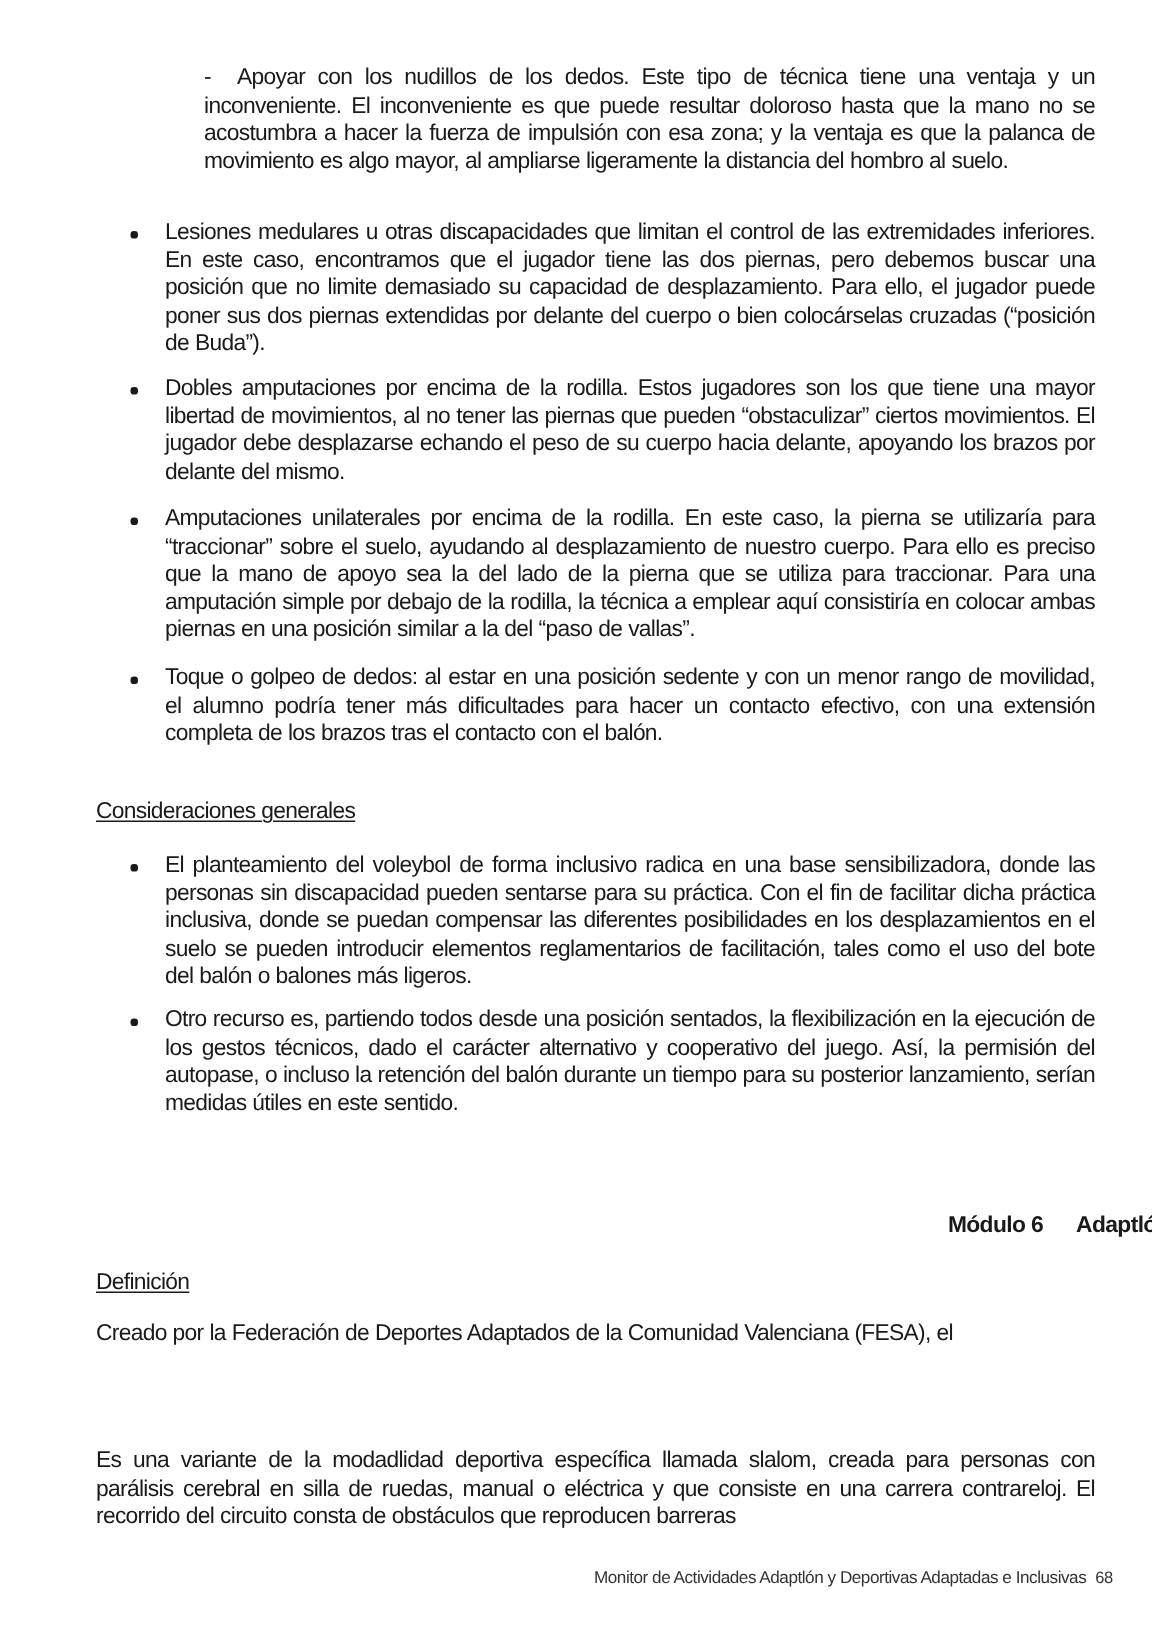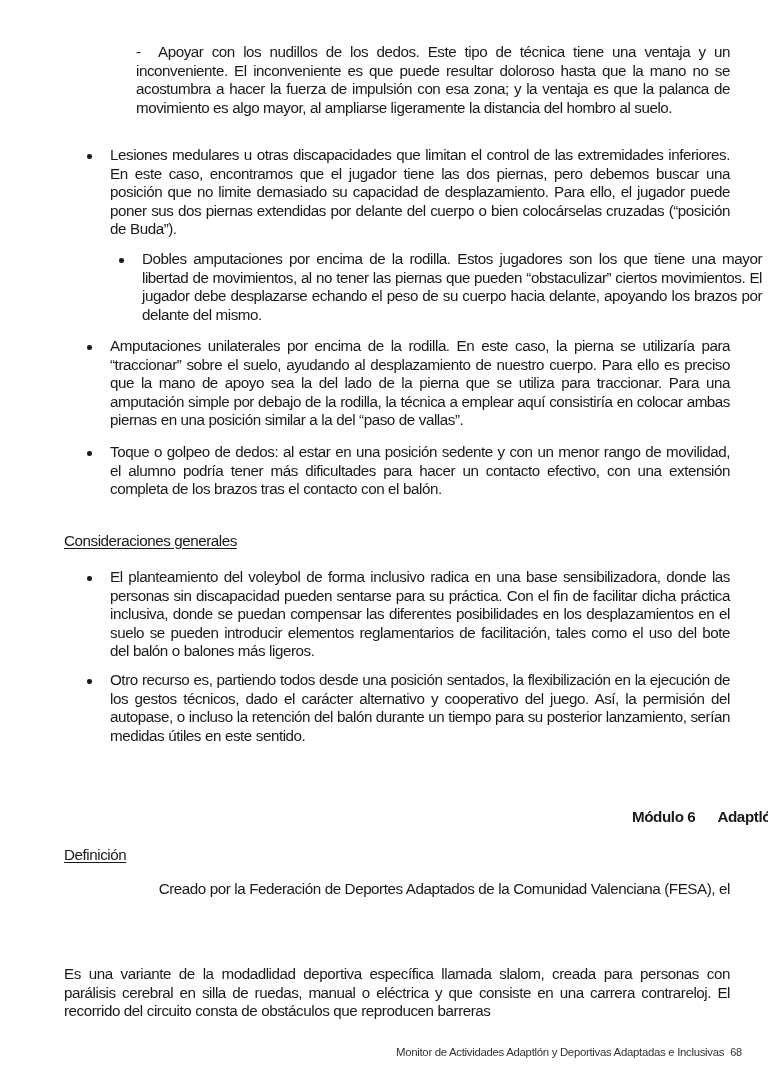--- a/index.html
+++ b/index.html
@@ -74,21 +74,21 @@
     .module-title .gap {
       display: inline-block;
       width: 22px;
     }
     .para {
       position: absolute;
       left: 52px;
       width: 666px;
     }
     .para.noj {
-      text-align: right;
+      text-align: left;
     }
     .footer {
       position: absolute;
       left: 384px;
       top: 1046px;
       font-size: 11.4px;
       letter-spacing: -0.3px;
       color: #333;
     }
     .footer .page-num {
@@ -99,21 +99,21 @@
   </style>
 </head>
 <body>
 
 <div class="page">
 
   <div class="text dash-item"><span class="dash">-</span><span>Apoyar con los nudillos de los dedos. Este tipo de técnica tiene una ventaja y un inconveniente. El inconveniente es que puede resultar doloroso hasta que la mano no se acostumbra a hacer la fuerza de impulsión con esa zona; y la ventaja es que la palanca de movimiento es algo mayor, al ampliarse ligeramente la distancia del hombro al suelo.</span></div>
 
   <div class="text bullet-item" style="top:146px;"><span>Lesiones medulares u otras discapacidades que limitan el control de las extremidades inferiores. En este caso, encontramos que el jugador tiene las dos piernas, pero debemos buscar una posición que no limite demasiado su capacidad de desplazamiento. Para ello, el jugador puede poner sus dos piernas extendidas por delante del cuerpo o bien colocárselas cruzadas (“posición de Buda”).</span></div>
 
-  <div class="text bullet-item" style="top:250px;margin-left:32px;"><span>Dobles amputaciones por encima de la rodilla. Estos jugadores son los que tiene una mayor libertad de movimientos, al no tener las piernas que pueden “obstaculizar” ciertos movimientos. El jugador debe desplazarse echando el peso de su cuerpo hacia delante, apoyando los brazos por delante del mismo.</span></div>
+  <div class="text bullet-item" style="top:250px;"><span>Dobles amputaciones por encima de la rodilla. Estos jugadores son los que tiene una mayor libertad de movimientos, al no tener las piernas que pueden “obstaculizar” ciertos movimientos. El jugador debe desplazarse echando el peso de su cuerpo hacia delante, apoyando los brazos por delante del mismo.</span></div>
 
   <div class="text bullet-item" style="top:337px;"><span>Amputaciones unilaterales por encima de la rodilla. En este caso, la pierna se utilizaría para “traccionar” sobre el suelo, ayudando al desplazamiento de nuestro cuerpo. Para ello es preciso que la mano de apoyo sea la del lado de la pierna que se utiliza para traccionar. Para una amputación simple por debajo de la rodilla, la técnica a emplear aquí consistiría en colocar ambas piernas en una posición similar a la del “paso de vallas”.</span></div>
 
   <div class="text bullet-item" style="top:443px;"><span>Toque o golpeo de dedos: al estar en una posición sedente y con un menor rango de movilidad, el alumno podría tener más dificultades para hacer un contacto efectivo, con una extensión completa de los brazos tras el contacto con el balón.</span></div>
 
   <div class="section-heading" style="top:532px;">Consideraciones generales</div>
 
   <div class="text bullet-item" style="top:568px;"><span>El planteamiento del voleybol de forma inclusivo radica en una base sensibilizadora, donde las personas sin discapacidad pueden sentarse para su práctica. Con el fin de facilitar dicha práctica inclusiva, donde se puedan compensar las diferentes posibilidades en los desplazamientos en el suelo se pueden introducir elementos reglamentarios de facilitación, tales como el uso del bote del balón o balones más ligeros.</span></div>
 
   <div class="text bullet-item" style="top:671px;"><span>Otro recurso es, partiendo todos desde una posición sentados, la flexibilización en la ejecución de los gestos técnicos, dado el carácter alternativo y cooperativo del juego. Así, la permisión del autopase, o incluso la retención del balón durante un tiempo para su posterior lanzamiento, serían medidas útiles en este sentido.</span></div>

